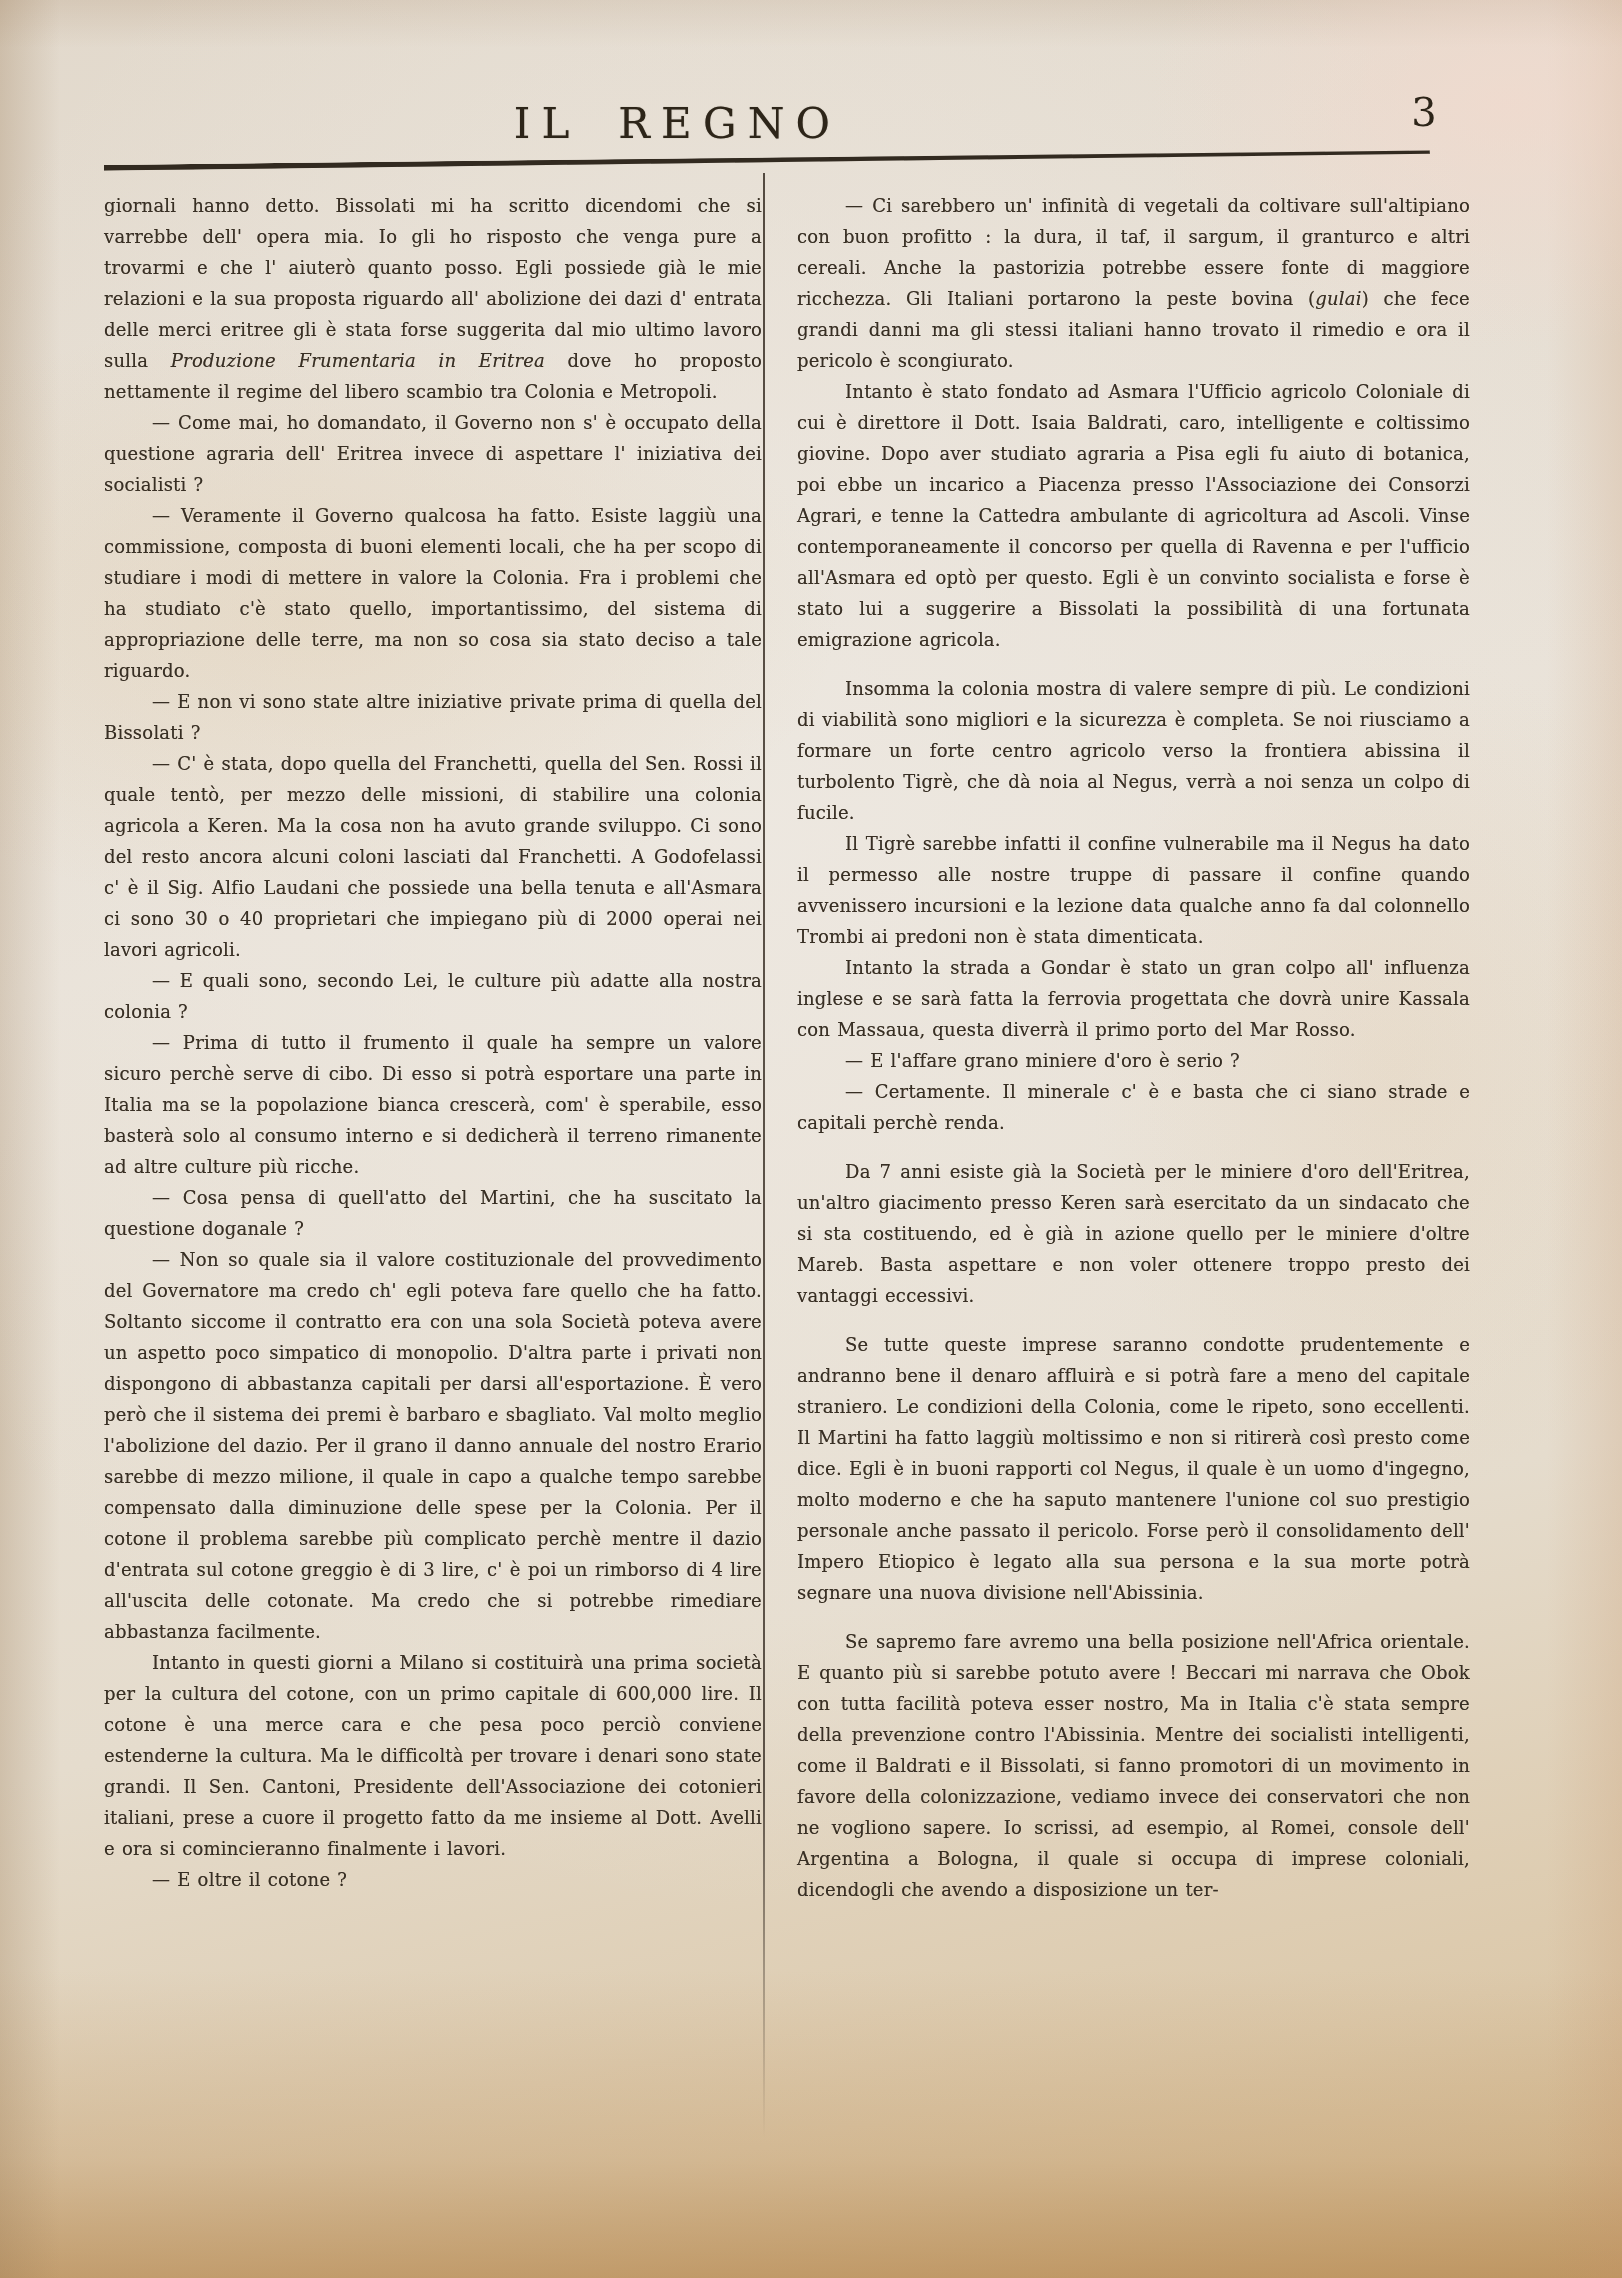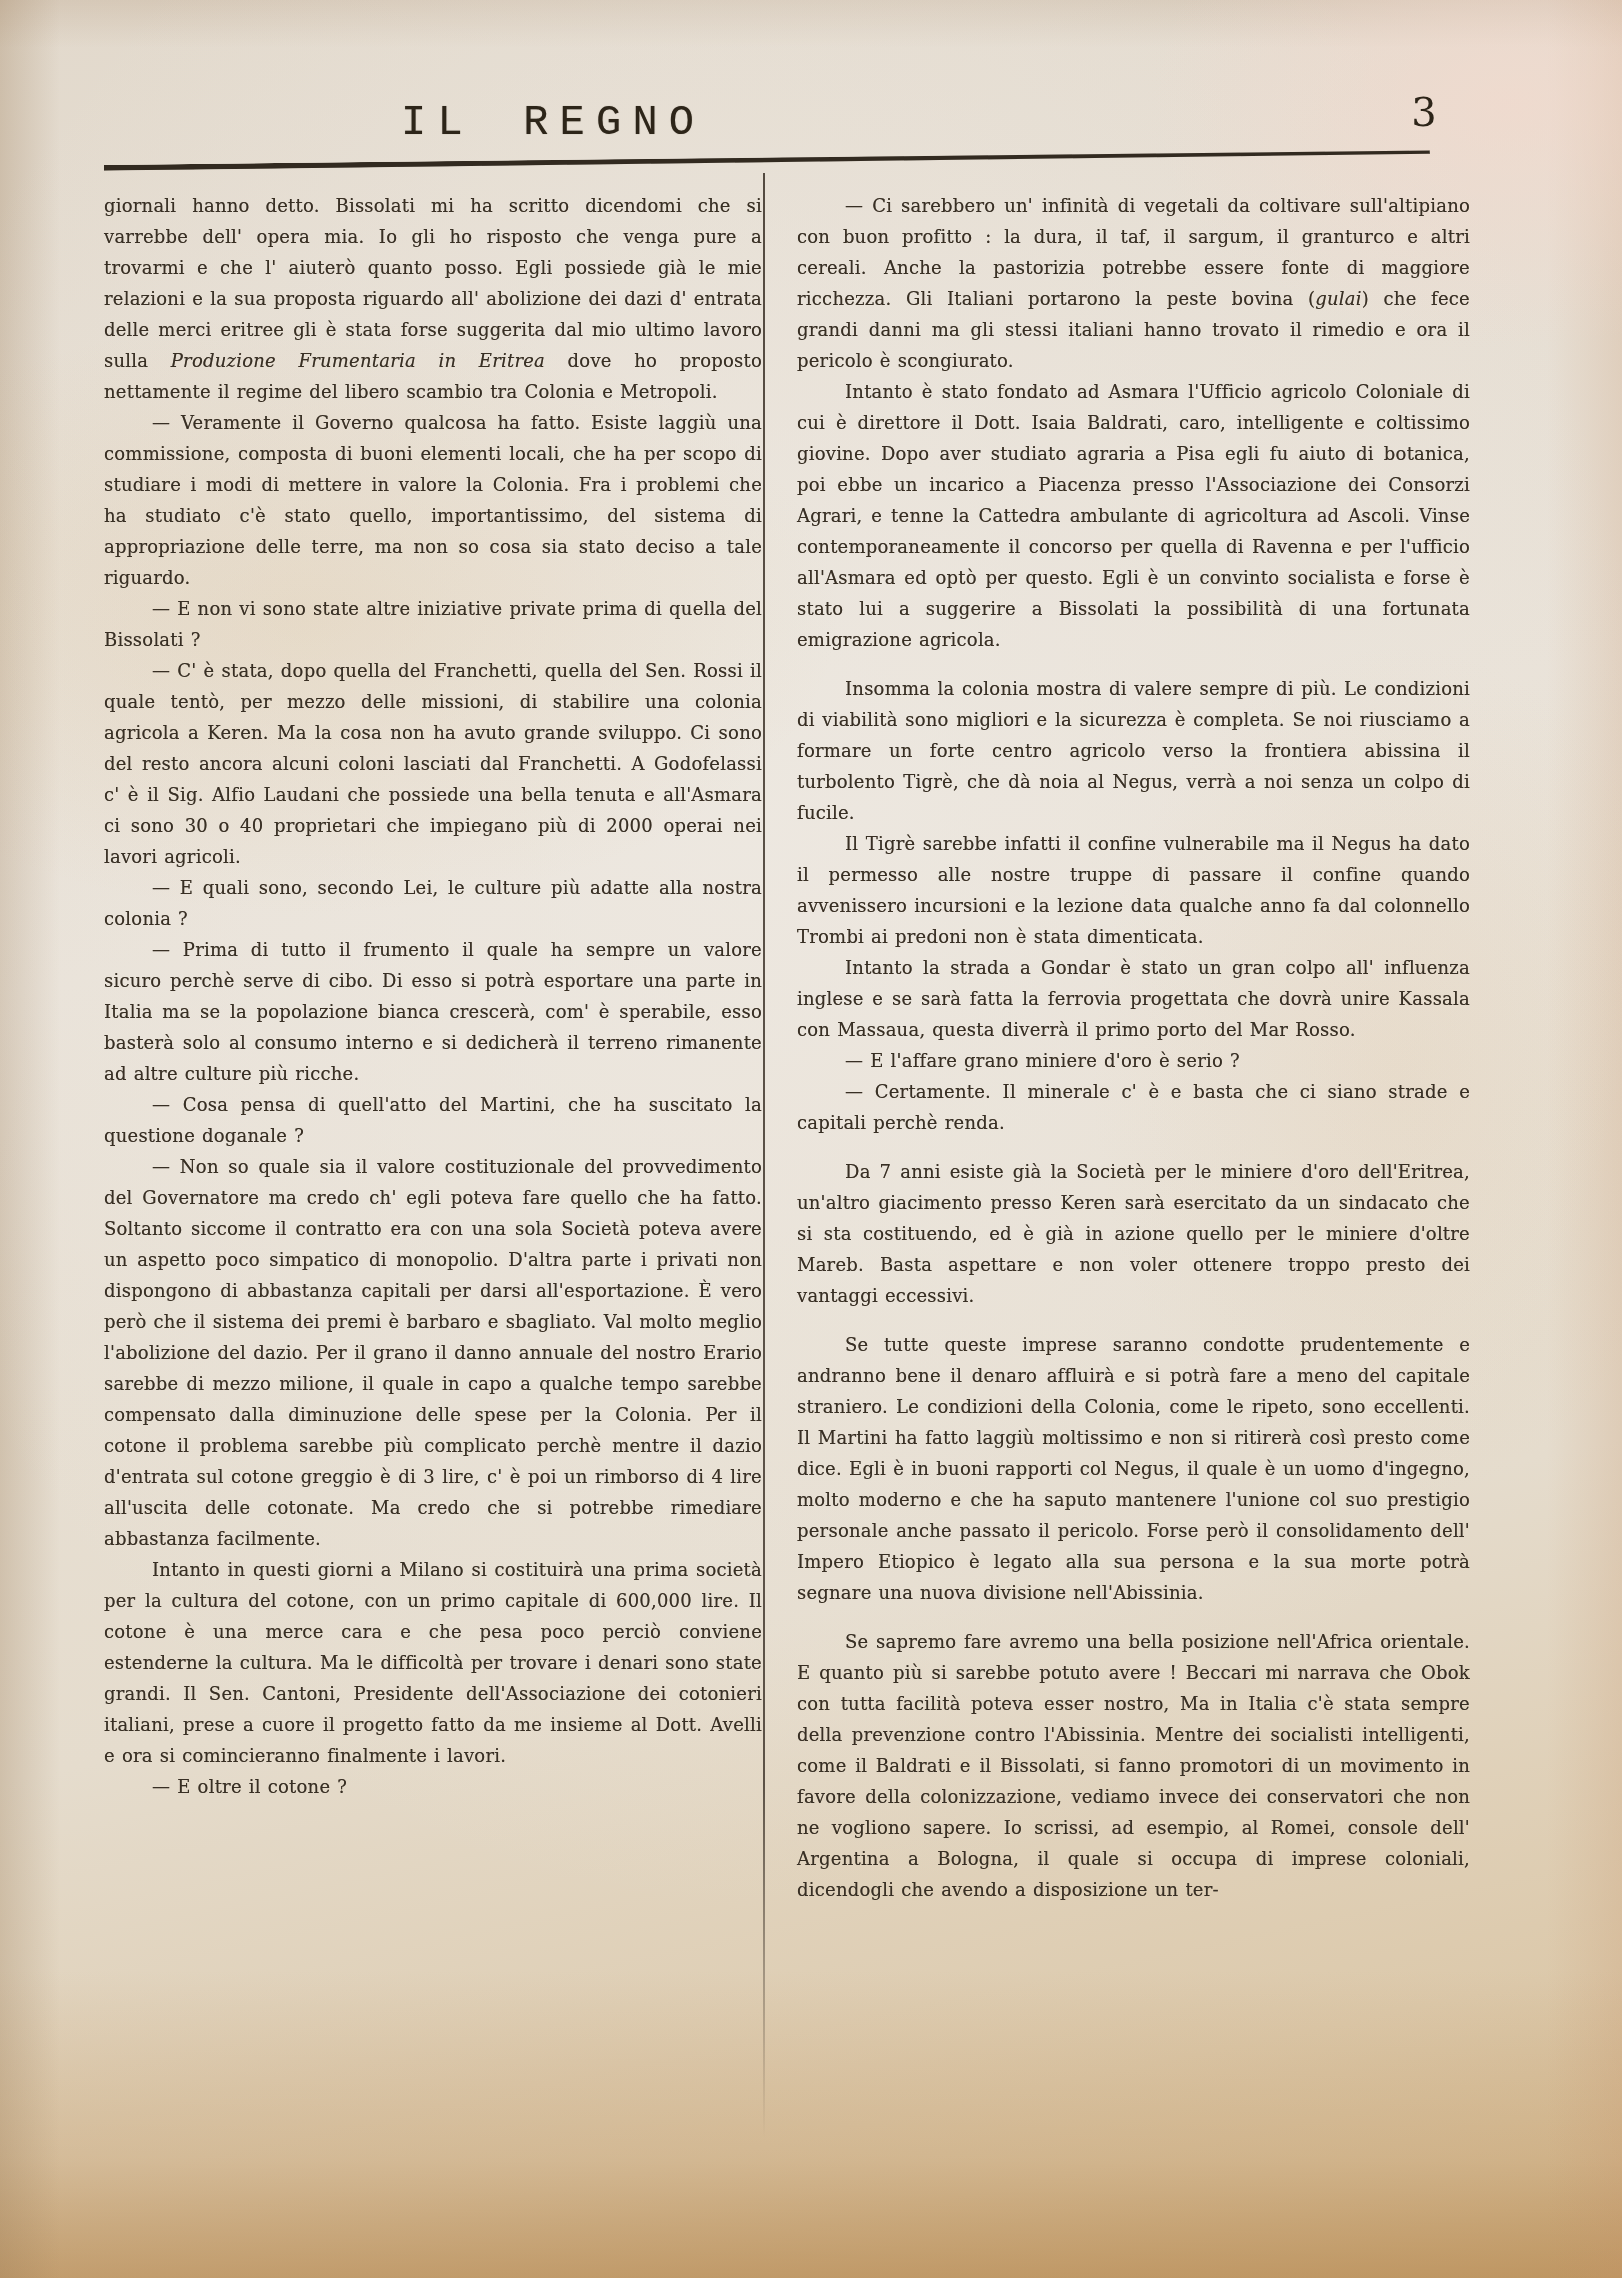--- a/index.html
+++ b/index.html
@@ -15,28 +15,28 @@
       radial-gradient(ellipse 429px 597px at 1398px 1072px, rgba(222,186,140,0.15), rgba(222,186,140,0) 72%),
       radial-gradient(ellipse 1165px 1398px at 46% 36%, rgba(238,233,226,0.80), rgba(238,233,226,0) 78%),
       linear-gradient(to right, rgba(150,118,80,0.28), rgba(150,118,80,0) 60px),
       linear-gradient(to left, rgba(196,146,104,0.22), rgba(196,146,104,0) 75px),
       linear-gradient(to bottom, rgba(150,112,74,0.16), rgba(150,112,74,0) 48px),
       linear-gradient(to top, rgba(172,120,58,0.55), rgba(186,140,84,0.28) 121px, rgba(186,140,84,0) 308px),
       linear-gradient(168deg,#e2d9cc 0%,#e9e2d8 38%,#e5dccd 68%,#dcc9ab 88%,#d5bb93 100%);
     color:#362d23;
   }
   .masthead{
-    position:absolute;left:401px;top:99px;width:531px;
+    position:absolute;left:412px;top:99px;width:531px;
+    text-align:center;
     font-size:42px;
     letter-spacing:11.2px;
     word-spacing:13px;
     color:#2d2519;
     text-shadow:0 0 0.9px rgba(45,37,25,.45);
     white-space:nowrap;
-    font-family:Liberation Mono, monospace;
   }
   .pagenum{
     position:absolute;left:1396px;top:89px;width:56px;
     text-align:center;
     font-size:40px;
     color:#2d2519;
   }
   .rule{
     position:absolute;left:104px;top:165px;width:1326px;height:5.6px;
     background:#322a20;
@@ -71,20 +71,21 @@
 </head>
 <body>
 
 <div class="page">
   <div class="masthead">IL REGNO</div>
   <div class="pagenum">3</div>
   <div class="rule"></div>
   <div class="divider"></div>
   <div class="col col-left" id="col-left">
       <p class="para"><span>giornali hanno detto. Bissolati mi ha scritto dicendomi che si varrebbe dell' opera mia. Io gli ho risposto che venga pure a trovarmi e che l' aiuterò quanto posso. Egli possiede già le mie relazioni e la sua proposta riguardo all' abolizione dei dazi d' entrata delle merci eritree gli è stata forse suggerita dal mio ultimo lavoro sulla </span><em>Produzione Frumentaria in Eritrea</em><span> dove ho proposto nettamente il regime del libero scambio tra Colonia e Metropoli.</span></p>
+      <p class="para indent"><span>— Come mai, ho domandato, il Governo non s' è occupato della questione agraria dell' Eritrea invece di aspettare l' iniziativa dei socialisti ?</span></p>
       <p class="para indent"><span>— Veramente il Governo qualcosa ha fatto. Esiste laggiù una commissione, composta di buoni elementi locali, che ha per scopo di studiare i modi di mettere in valore la Colonia. Fra i problemi che ha studiato c'è stato quello, importantissimo, del sistema di appropriazione delle terre, ma non so cosa sia stato deciso a tale riguardo.</span></p>
       <p class="para indent"><span>— E non vi sono state altre iniziative private prima di quella del Bissolati ?</span></p>
       <p class="para indent"><span>— C' è stata, dopo quella del Franchetti, quella del Sen. Rossi il quale tentò, per mezzo delle missioni, di stabilire una colonia agricola a Keren. Ma la cosa non ha avuto grande sviluppo. Ci sono del resto ancora alcuni coloni lasciati dal Franchetti. A Godofelassi c' è il Sig. Alfio Laudani che possiede una bella tenuta e all'Asmara ci sono 30 o 40 proprietari che impiegano più di 2000 operai nei lavori agricoli.</span></p>
       <p class="para indent"><span>— E quali sono, secondo Lei, le culture più adatte alla nostra colonia ?</span></p>
       <p class="para indent"><span>— Prima di tutto il frumento il quale ha sempre un valore sicuro perchè serve di cibo. Di esso si potrà esportare una parte in Italia ma se la popolazione bianca crescerà, com' è sperabile, esso basterà solo al consumo interno e si dedicherà il terreno rimanente ad altre culture più ricche.</span></p>
       <p class="para indent"><span>— Cosa pensa di quell'atto del Martini, che ha suscitato la questione doganale ?</span></p>
       <p class="para indent"><span>— Non so quale sia il valore costituzionale del provvedimento del Governatore ma credo ch' egli poteva fare quello che ha fatto. Soltanto siccome il contratto era con una sola Società poteva avere un aspetto poco simpatico di monopolio. D'altra parte i privati non dispongono di abbastanza capitali per darsi all'esportazione. È vero però che il sistema dei premi è barbaro e sbagliato. Val molto meglio l'abolizione del dazio. Per il grano il danno annuale del nostro Erario sarebbe di mezzo milione, il quale in capo a qualche tempo sarebbe compensato dalla diminuzione delle spese per la Colonia. Per il cotone il problema sarebbe più complicato perchè mentre il dazio d'entrata sul cotone greggio è di 3 lire, c' è poi un rimborso di 4 lire all'uscita delle cotonate. Ma credo che si potrebbe rimediare abbastanza facilmente.</span></p>
       <p class="para indent"><span>Intanto in questi giorni a Milano si costituirà una prima società per la cultura del cotone, con un primo capitale di 600,000 lire. Il cotone è una merce cara e che pesa poco perciò conviene estenderne la cultura. Ma le difficoltà per trovare i denari sono state grandi. Il Sen. Cantoni, Presidente dell'Associazione dei cotonieri italiani, prese a cuore il progetto fatto da me insieme al Dott. Avelli e ora si comincieranno finalmente i lavori.</span></p>
       <p class="para indent"><span>— E oltre il cotone ?</span></p>
     </div>

